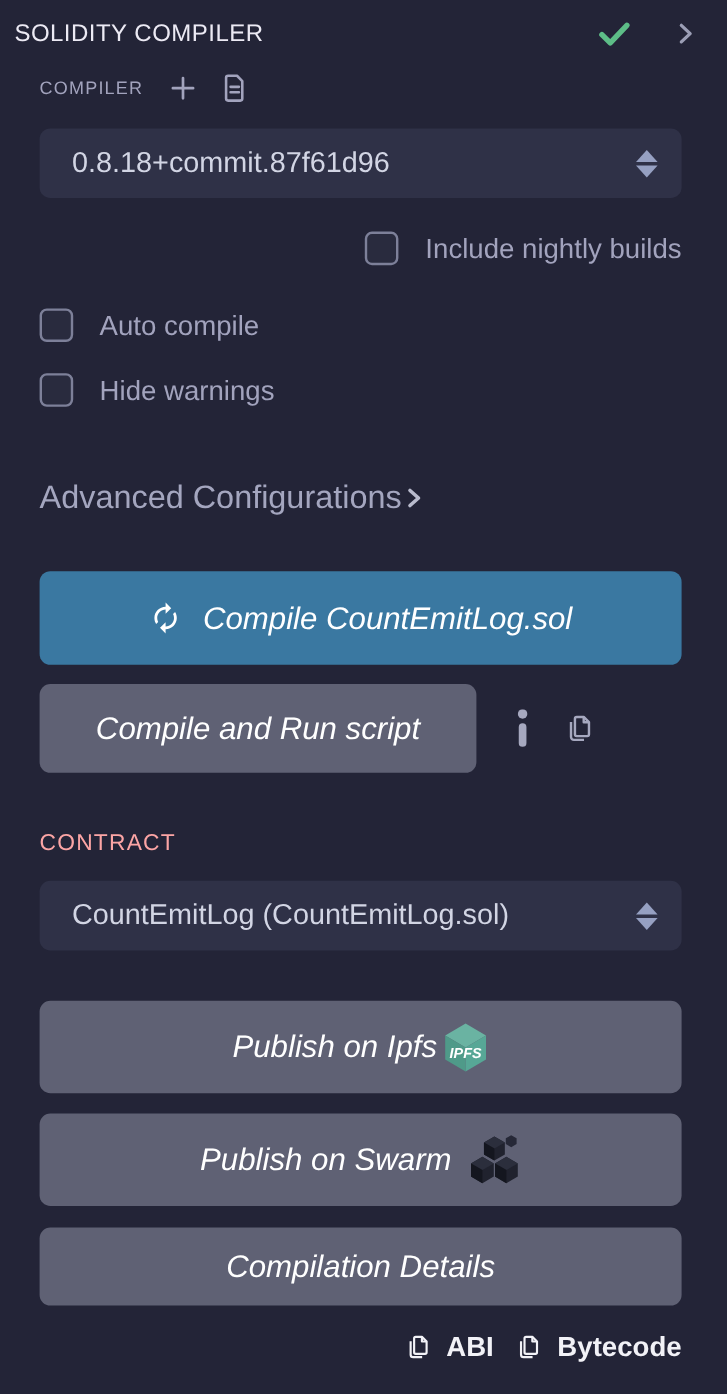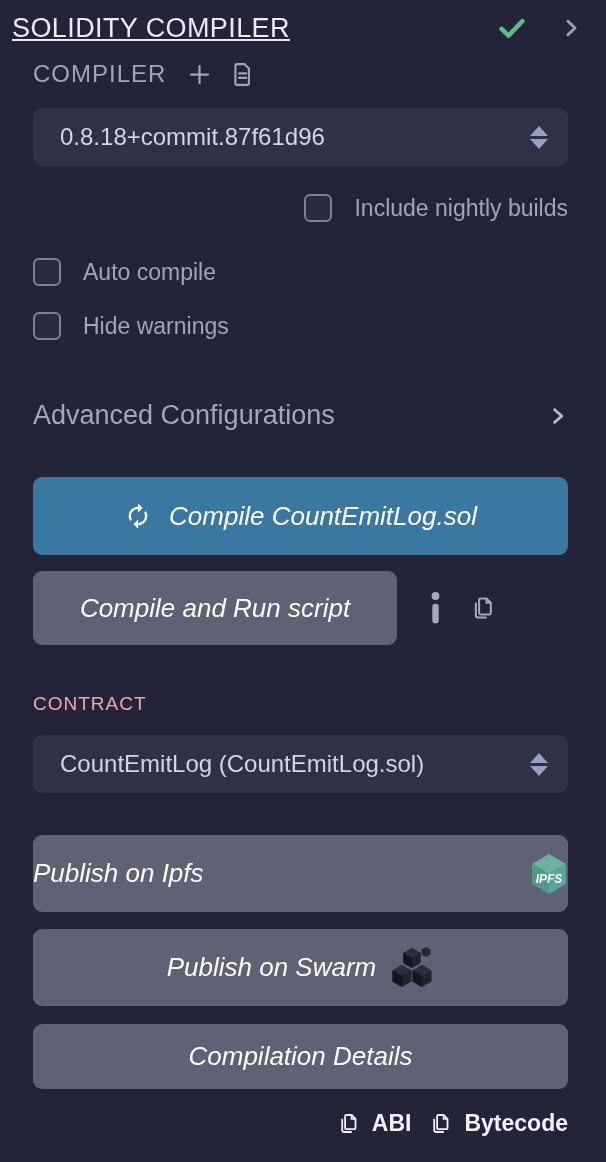--- a/index.html
+++ b/index.html
@@ -10,33 +10,32 @@
     color: #a2a3bd;
   }
   .panel { width: 606px; height: 1162px; padding-top: 10px; }
 
   .header {
     display: flex; align-items: center;
     padding: 2px 24px 0 12px;
   }
   .header .title {
     flex: 1;
-    font-size: 27px;
+    font-size: 20px;
     color: #eceaf4;
     letter-spacing: 0.4px;
-    text-decoration: underline;
   }
   .header-icons { display: flex; align-items: center; gap: 32px; }
 
   .content { padding: 0 38px 0 33px; }
 
   .section-label-row {
     margin-top: 16px;
     display: flex; align-items: center; gap: 20px;
-    font-size: 24px; letter-spacing: 1px; color: #a2a3bd;
+    font-size: 15px; letter-spacing: 1px; color: #a2a3bd;
   }
   .section-label-row .mini-icons { display: flex; align-items: center; gap: 16px; }
 
   .select {
     margin-top: 20px;
     height: 58px;
     background: #2f3147;
     border-radius: 9px;
     display: flex; align-items: center; justify-content: space-between;
     padding: 0 20px 0 27px;
@@ -58,21 +57,21 @@
     border: 2px solid #7d8099;
     border-radius: 6px;
     background: #292b3e;
   }
   .row-nightly { margin-top: 28px; }
   .row-auto { margin-top: 36px; }
   .row-hide { margin-top: 26px; }
 
   .advanced-row {
     margin-top: 60px;
-    display: flex; align-items: center; justify-content: space-between;
+    display: flex; align-items: center; 
     font-size: 27px; color: #a4a6bf;
     cursor: pointer;
   }
 
   .btn {
     border: none; width: 100%;
     border-radius: 9px;
     display: flex; align-items: center; justify-content: center;
     font-family: "Liberation Sans", sans-serif;
     font-size: 26px; color: #ffffff;
@@ -82,21 +81,21 @@
   .btn-primary { margin-top: 46px; height: 78px; background: #3a78a1; gap: 17px; }
   .btn-gray { background: #5f6174; }
 
   .run-row { margin-top: 16px; display: flex; align-items: center; }
   .btn-run { width: 364px; height: 74px; }
   .run-row .info-icon { margin-left: 31px; cursor: pointer; }
   .run-row .copy-icon { margin-left: 27px; cursor: pointer; }
 
   .contract-label { margin-top: 48px; font-size: 19px; letter-spacing: 1px; color: #fca5a5; }
 
-  .btn-ipfs { margin-top: 42px; height: 77px; gap: 5px; justify-content: space-between; }
+  .btn-ipfs { margin-top: 42px; height: 77px; gap: 5px; }
   .btn-swarm { margin-top: 17px; height: 77px; gap: 14px; }
   .btn-details { margin-top: 18px; height: 65px; }
 
   .footer {
     margin-top: 21px;
     display: flex; align-items: center; justify-content: flex-end;
     gap: 18px;
   }
   .footer .copy-item {
     display: flex; align-items: center; gap: 11px;

